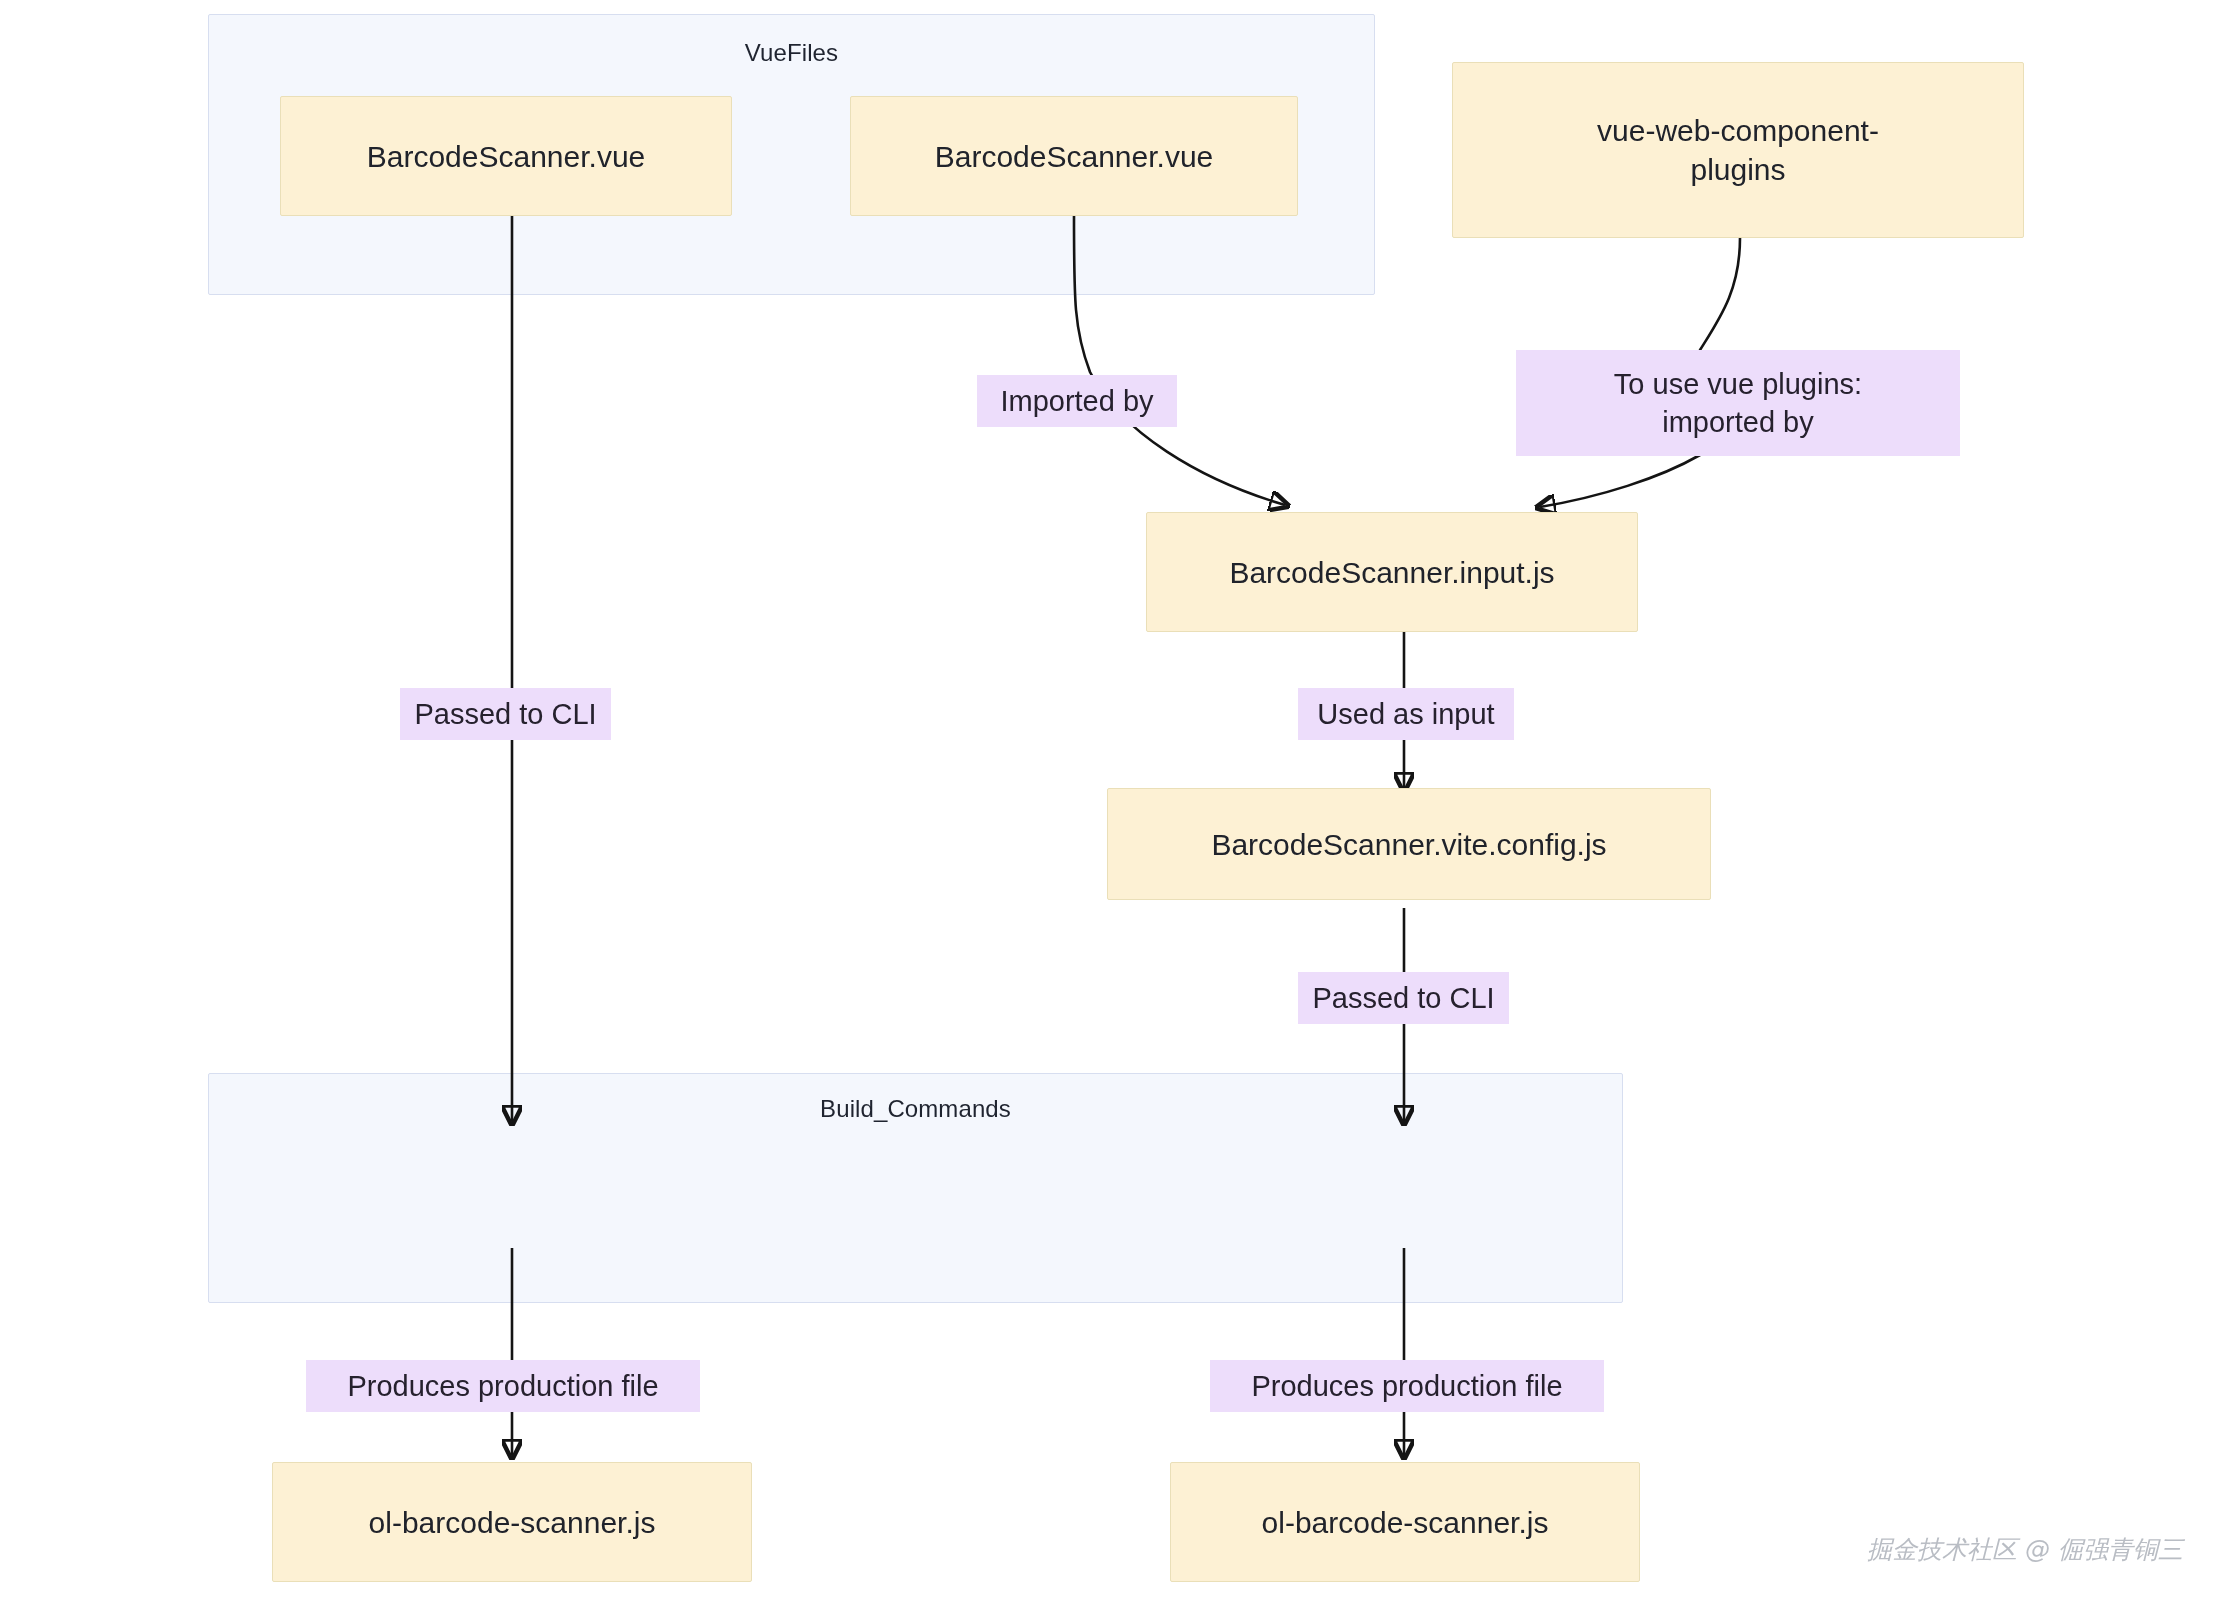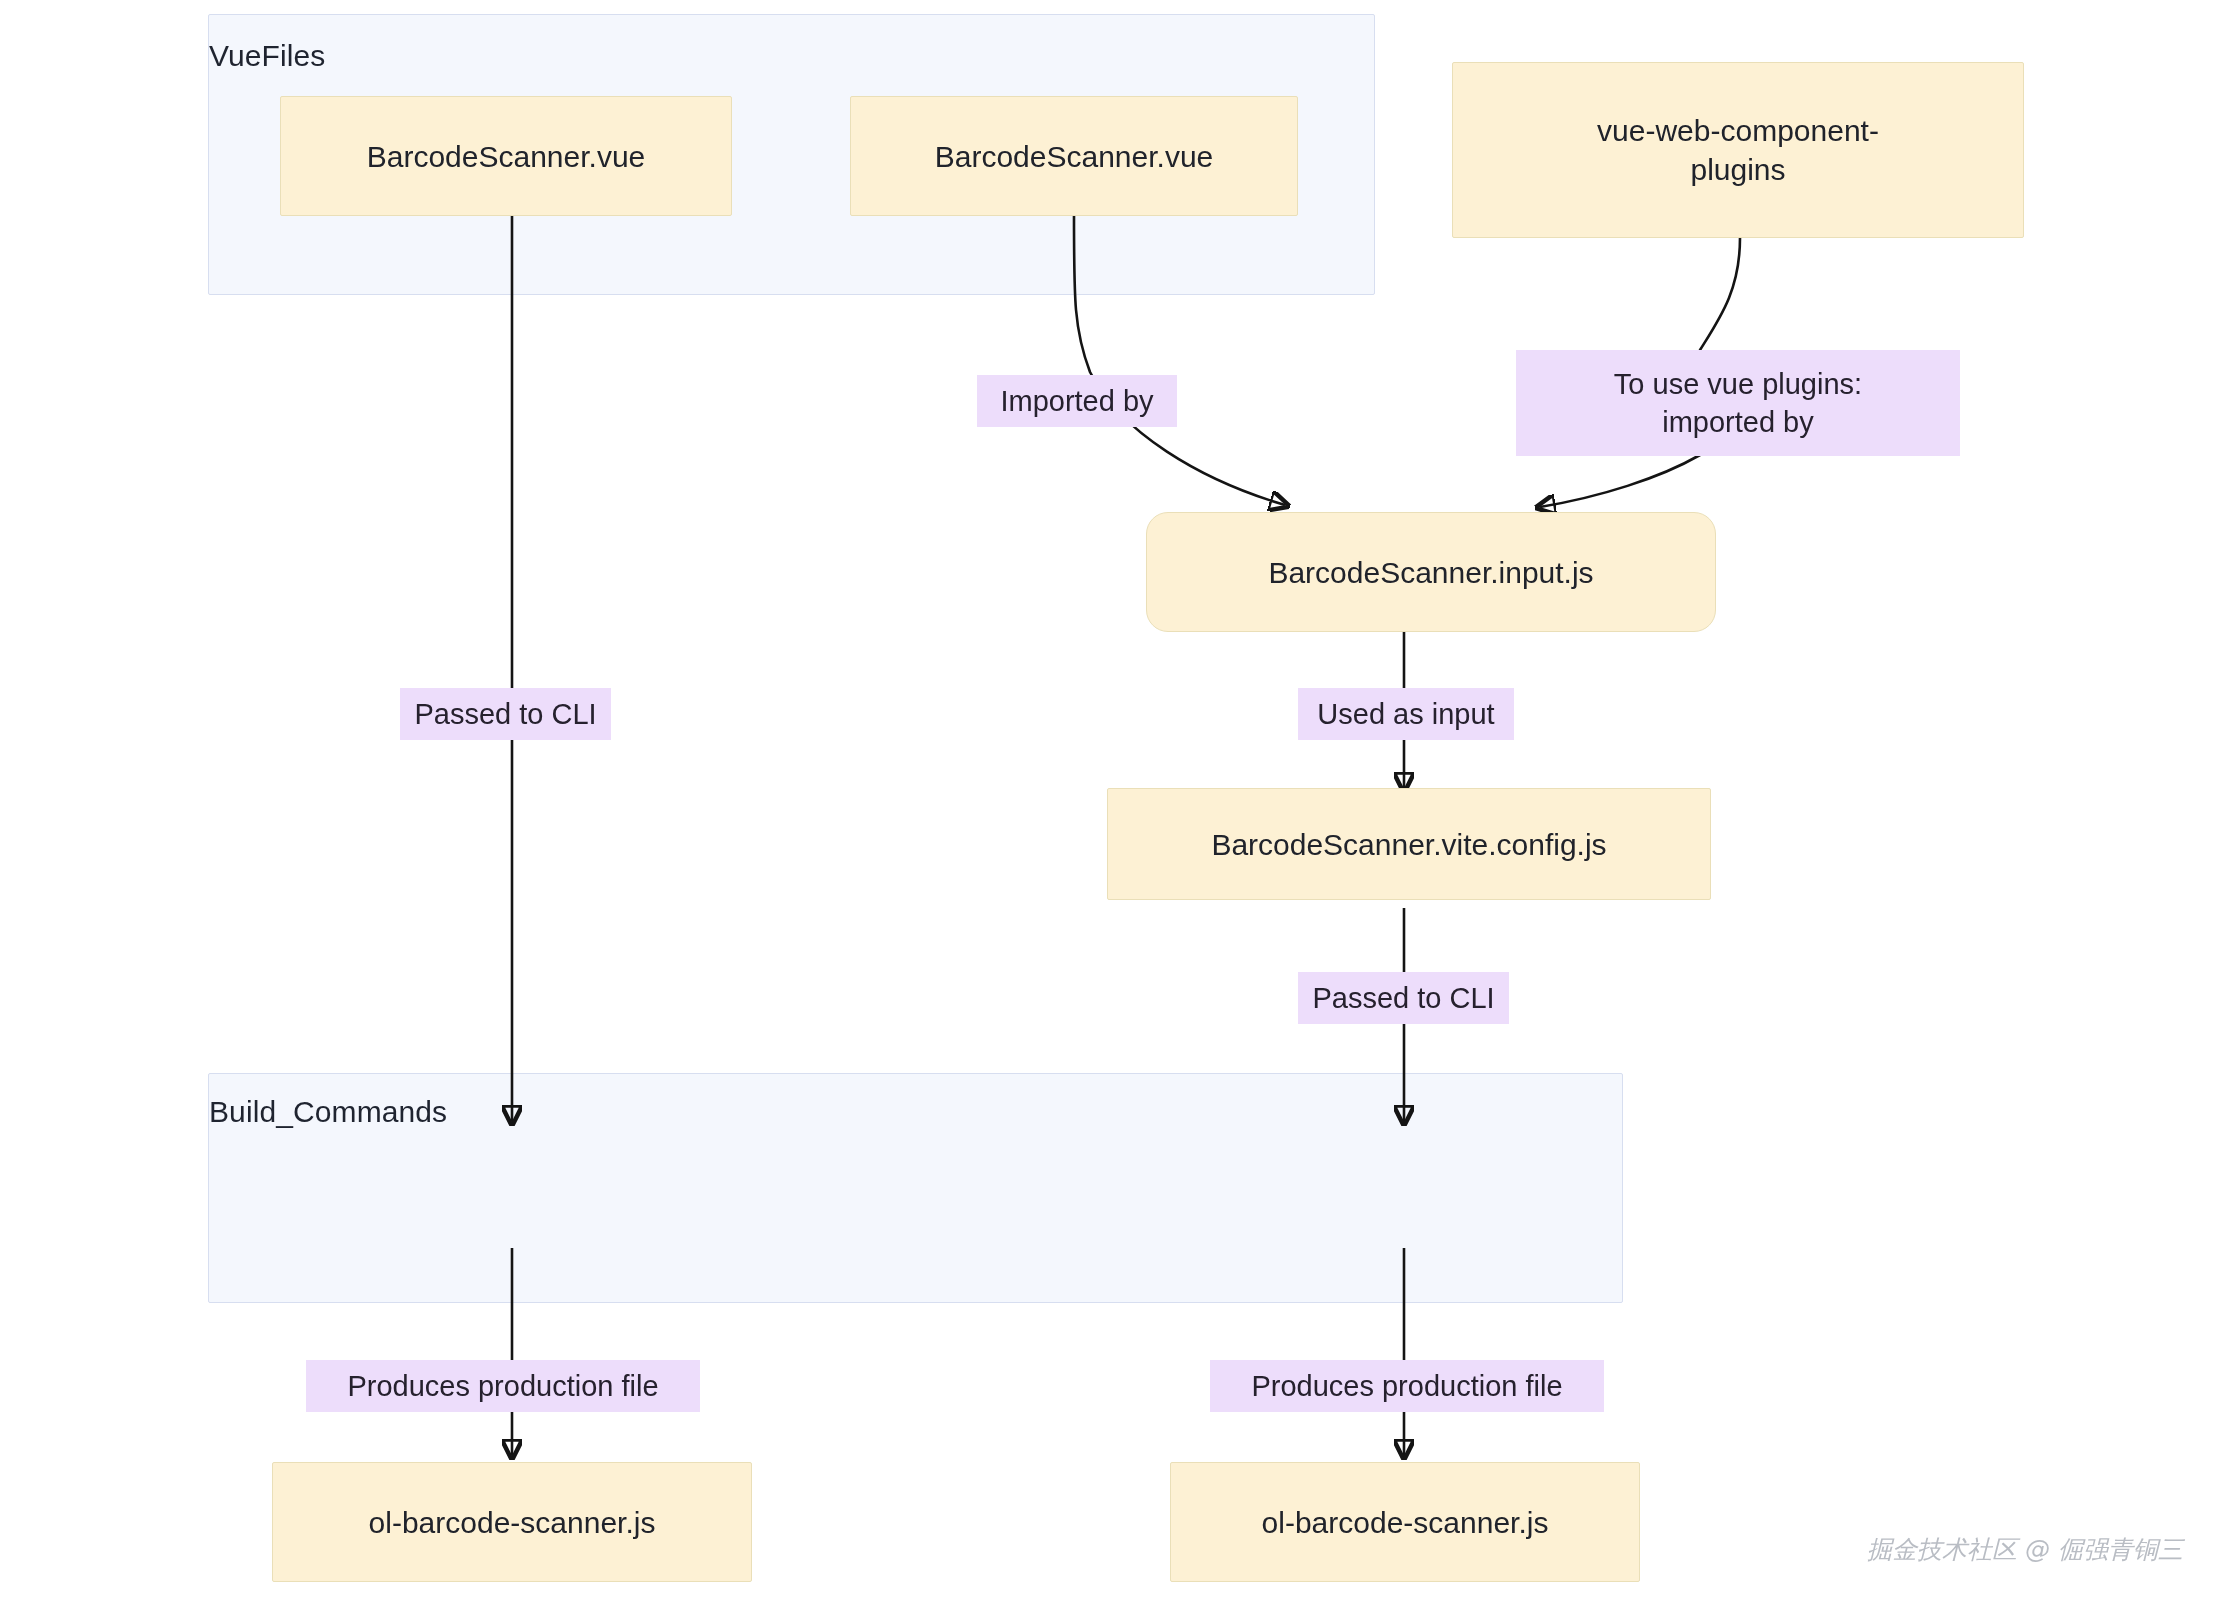--- a/index.html
+++ b/index.html
@@ -28,21 +28,22 @@
     position: absolute;
     background: #f4f7fd;
     border: 1.6px solid #d7def0;
     border-radius: 2px;
     box-sizing: border-box;
   }
   .cluster-label {
     position: absolute;
     left: 0;
     right: 0;
-    font-size: 30px;
+    text-align: center;
+    font-size: 24px;
     color: #1f2430;
     letter-spacing: 0.1px;
     white-space: nowrap;
   }
 
   
   .node {
     position: absolute;
     background: #fdf1d4;
     border: 1.5px solid #eadfb8;
@@ -143,21 +144,21 @@
     <path d="M 1404,1248 L 1404,1455" marker-end="url(#arrow)"></path>
   </svg>
 
   <div class="node" style="left:280px; top:96px; width:452px; height:120px;">BarcodeScanner.vue</div>
 
   <div class="node" style="left:850px; top:96px; width:448px; height:120px;">BarcodeScanner.vue</div>
 
   <div class="node" style="left:1452px; top:62px; width:572px; height:176px;">vue-web-component-
 plugins</div>
 
-  <div class="node" style="left:1146px; top:512px; width:570px; height:120px;border-radius:22px;">BarcodeScanner.input.js</div>
+  <div class="node" style="left:1146px; top:512px; width:492px; height:120px;">BarcodeScanner.input.js</div>
 
   <div class="node" style="left:1101px; top:788px; width:604px; height:112px;margin-left:6px;">BarcodeScanner.vite.config.js</div>
 
 
 
   <div class="node" style="left:272px; top:1462px; width:480px; height:120px;">ol-barcode-scanner.js</div>
 
   <div class="node" style="left:1170px; top:1462px; width:470px; height:120px;">ol-barcode-scanner.js</div>
 
   <div class="edge-label" style="left:977px; top:375px; width:200px; height:52px;">Imported by</div>

